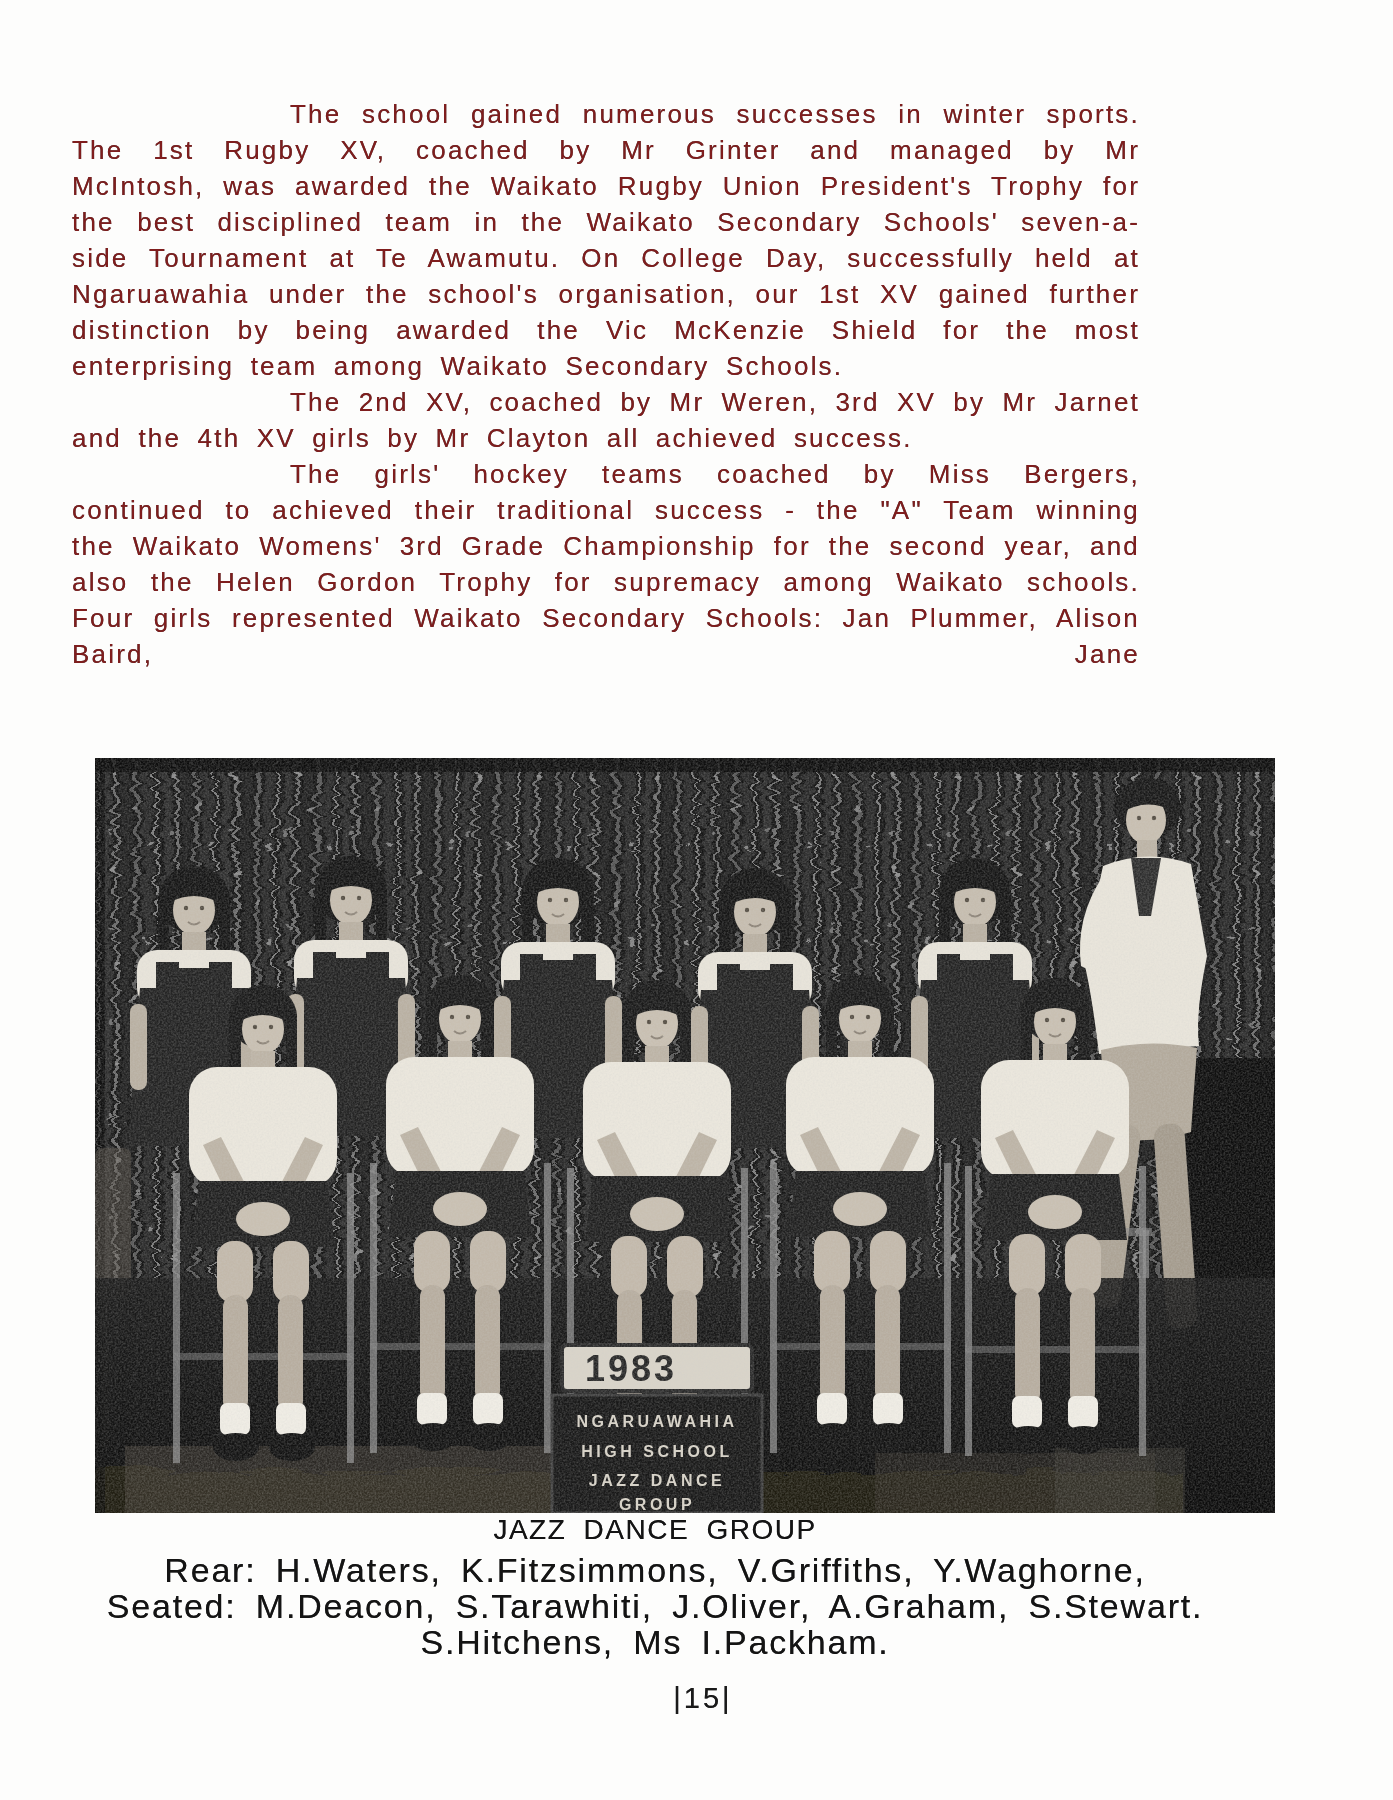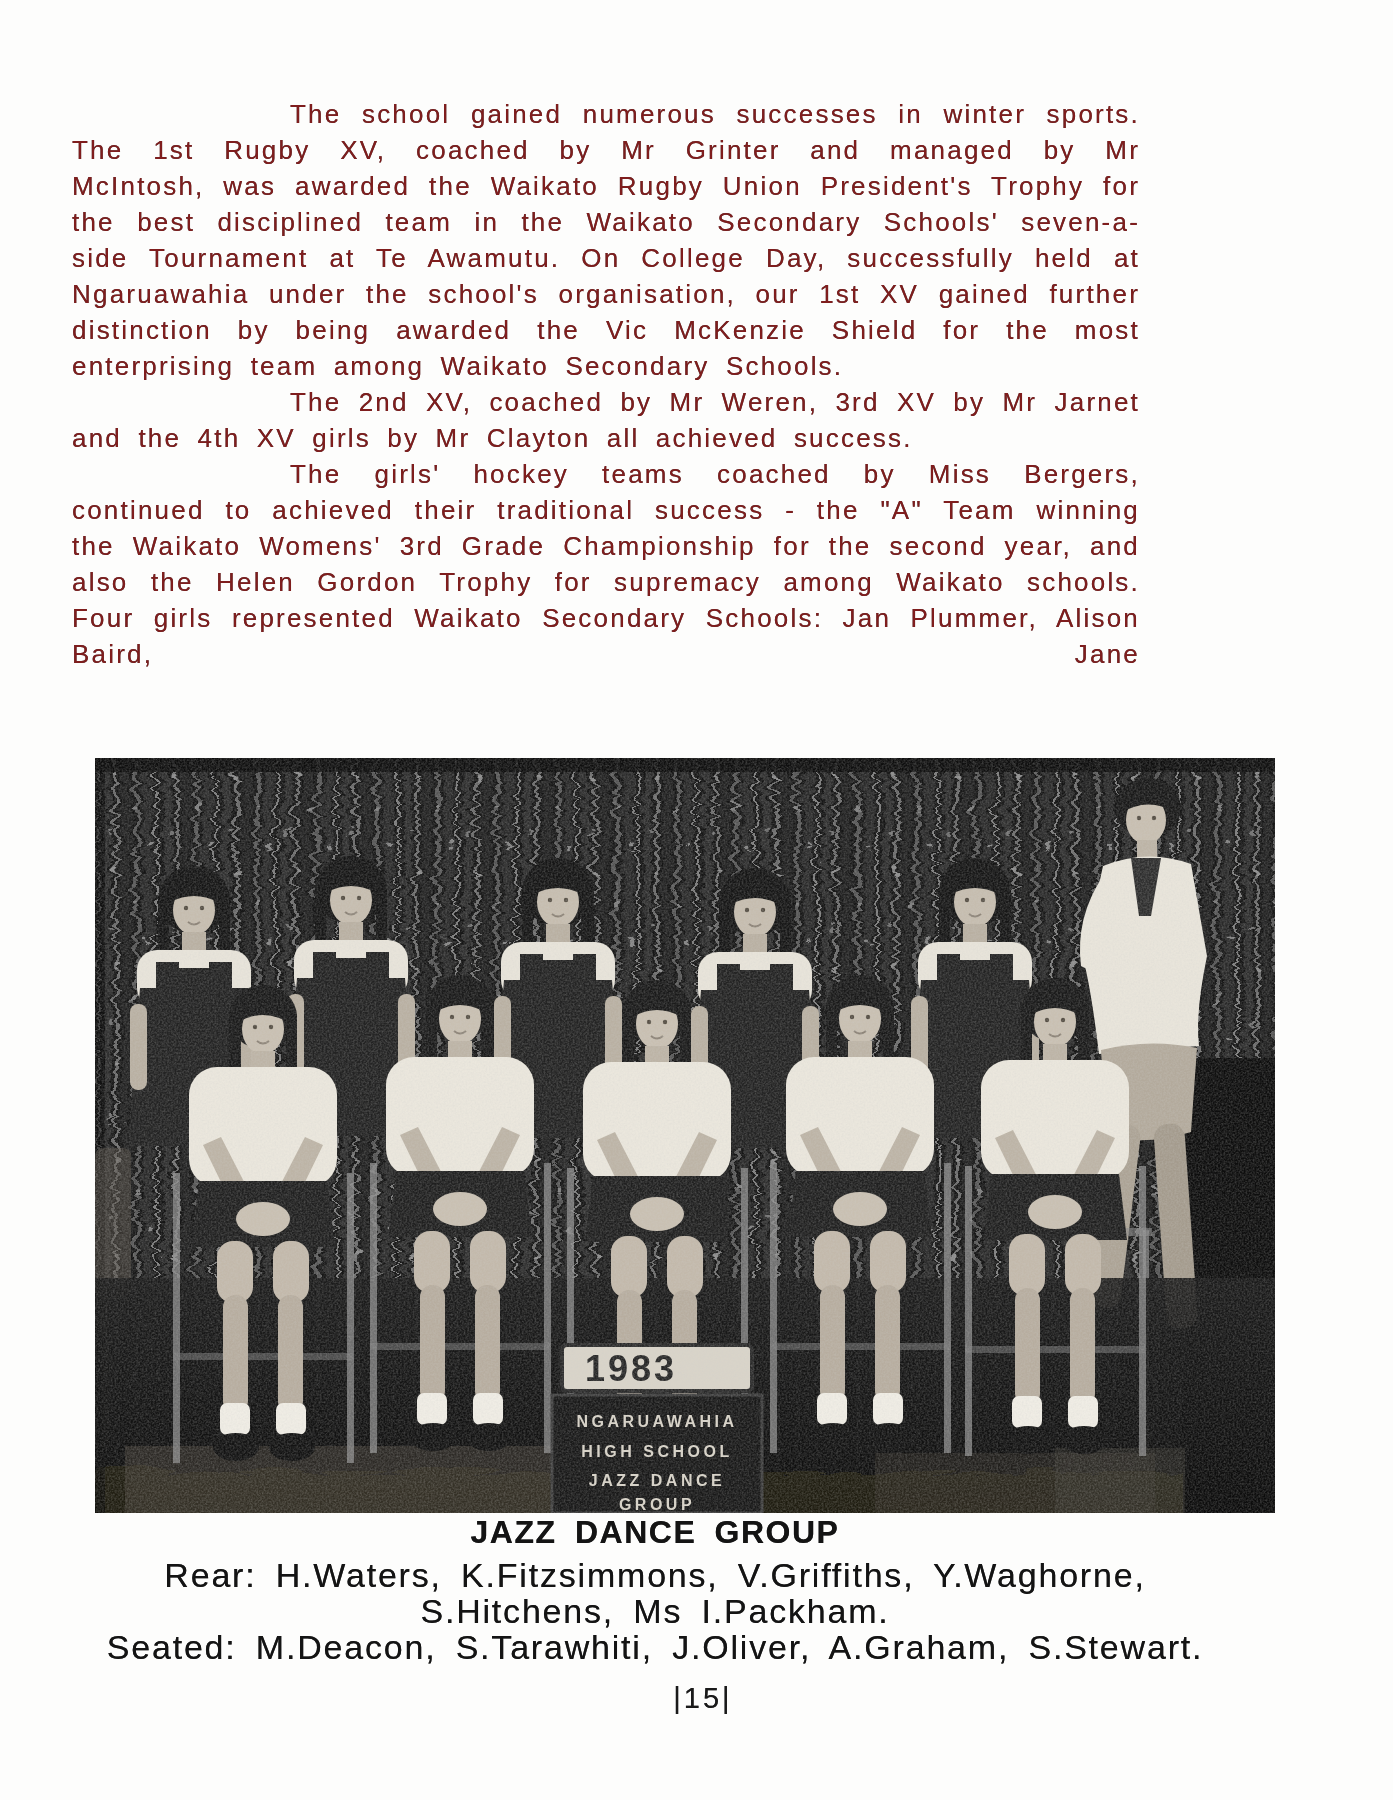--- a/index.html
+++ b/index.html
@@ -21,21 +21,21 @@
     position:absolute;left:95px;top:758px;width:1180px;height:755px;margin:0;
     background:#fde047;overflow:hidden;
   }
   .photo svg{display:block;}
   
   .caption{
     position:absolute;left:60px;top:1514px;width:1190px;text-align:center;
     color:#141414;text-shadow:0 0 0.6px rgba(20,20,20,0.8);
   }
   .caption-title{
-    font-size:32px;font-weight:bold;letter-spacing:1.5px;word-spacing:8px;
+    font-size:28px;font-weight:normal;letter-spacing:1.5px;word-spacing:8px;
     margin-bottom:6px;
   }
   .caption-line{
     font-size:34px;line-height:36px;letter-spacing:1.8px;word-spacing:8px;
   }
   .page-number{
     position:absolute;left:0;top:1682px;width:1406px;text-align:center;
     font-size:29px;letter-spacing:3px;color:#1a1a1a;
     text-shadow:0 0 0.6px rgba(20,20,20,0.8);
   }
@@ -191,19 +191,19 @@
         <text x="562" y="752" text-anchor="middle" font-size="16" font-weight="bold" letter-spacing="3.5" fill="#d8d3c8" font-family="Liberation Sans, sans-serif">GROUP</text>
       </g>
 
       <rect width="1180" height="755" filter="url(#grain)" opacity="0.5"></rect>
     </svg>
   </figure>
 
   <div class="caption">
     <div class="caption-title">JAZZ DANCE GROUP</div>
     <div class="caption-line">Rear: H.Waters, K.Fitzsimmons, V.Griffiths, Y.Waghorne,</div>
+    <div class="caption-line">Seated: M.Deacon, S.Tarawhiti, J.Oliver, A.Graham, S.Stewart.</div>
     <div class="caption-line">S.Hitchens, Ms I.Packham.</div>
-    <div class="caption-line">Seated: M.Deacon, S.Tarawhiti, J.Oliver, A.Graham, S.Stewart.</div>
   </div>
 
   <div class="page-number">|15|</div>
 
 </div>
 
 </body></html>

